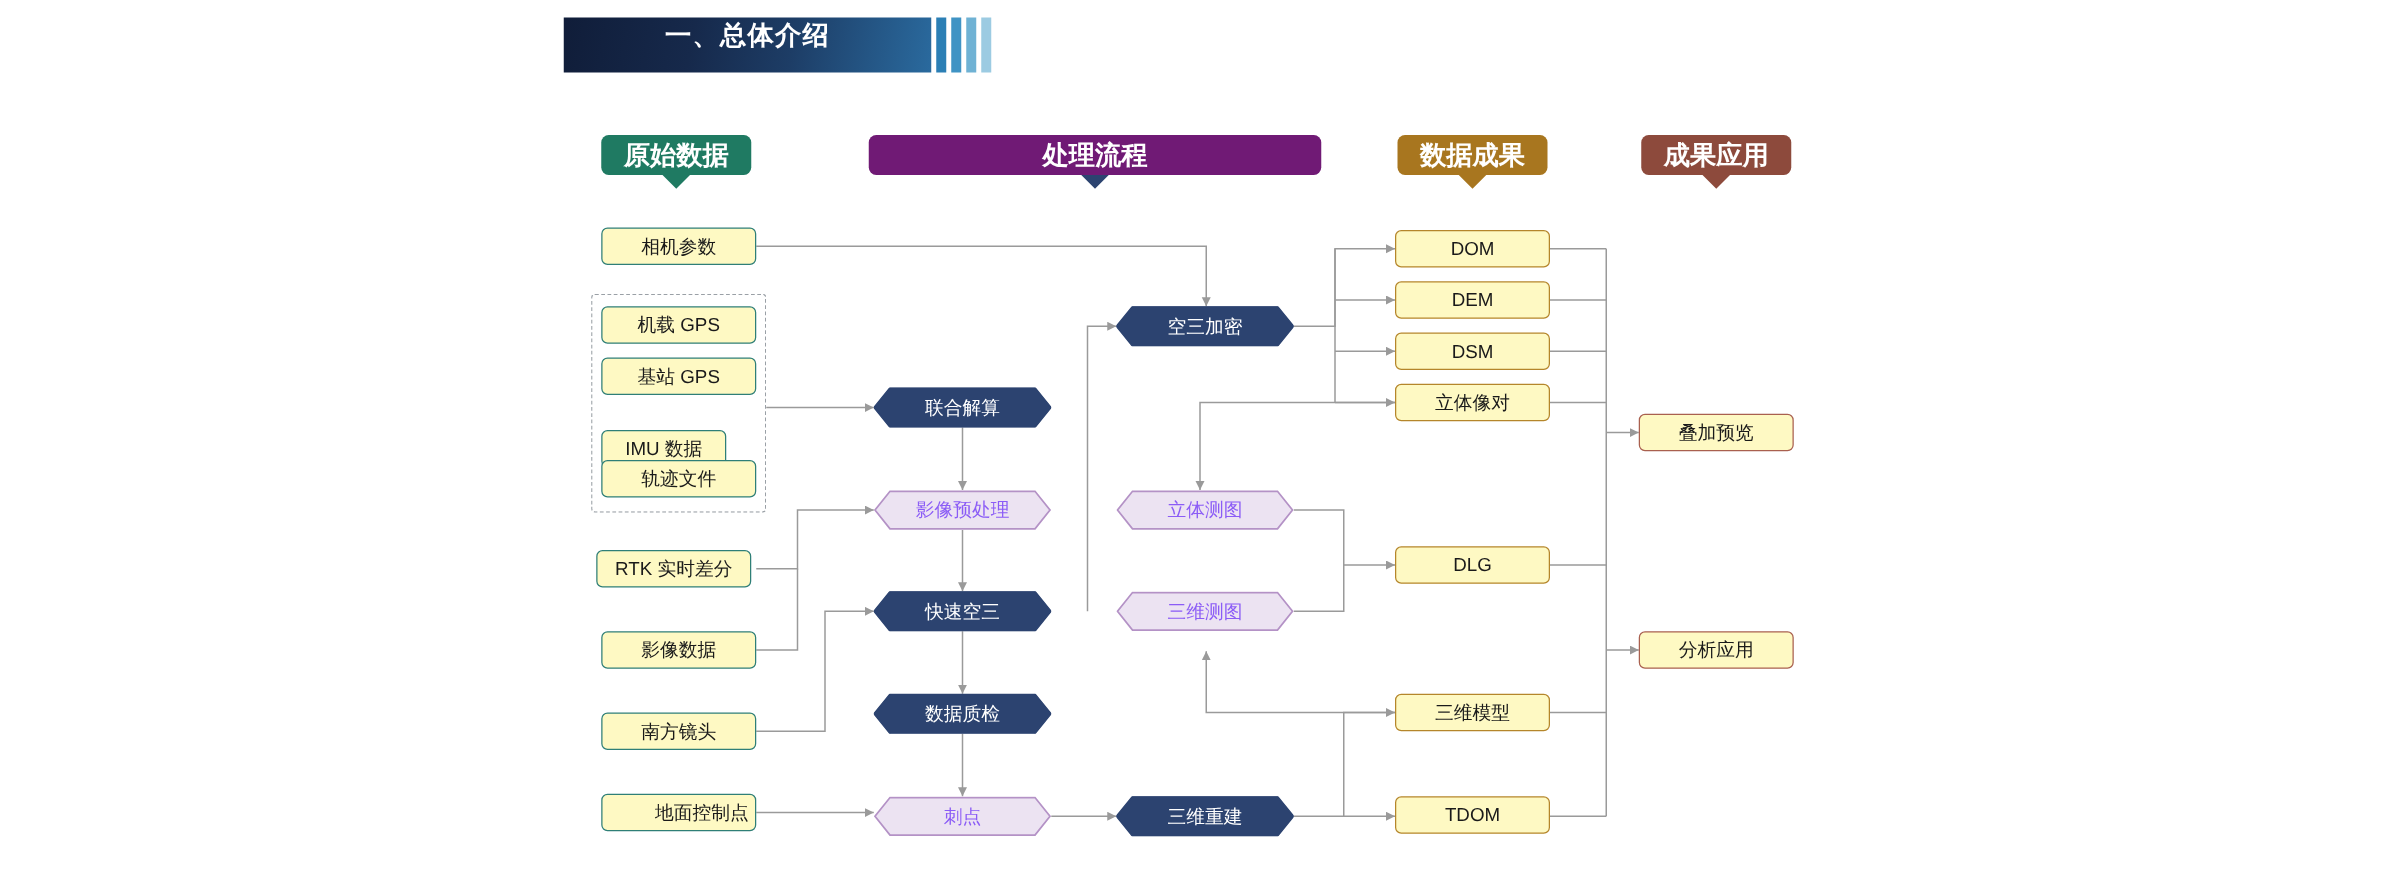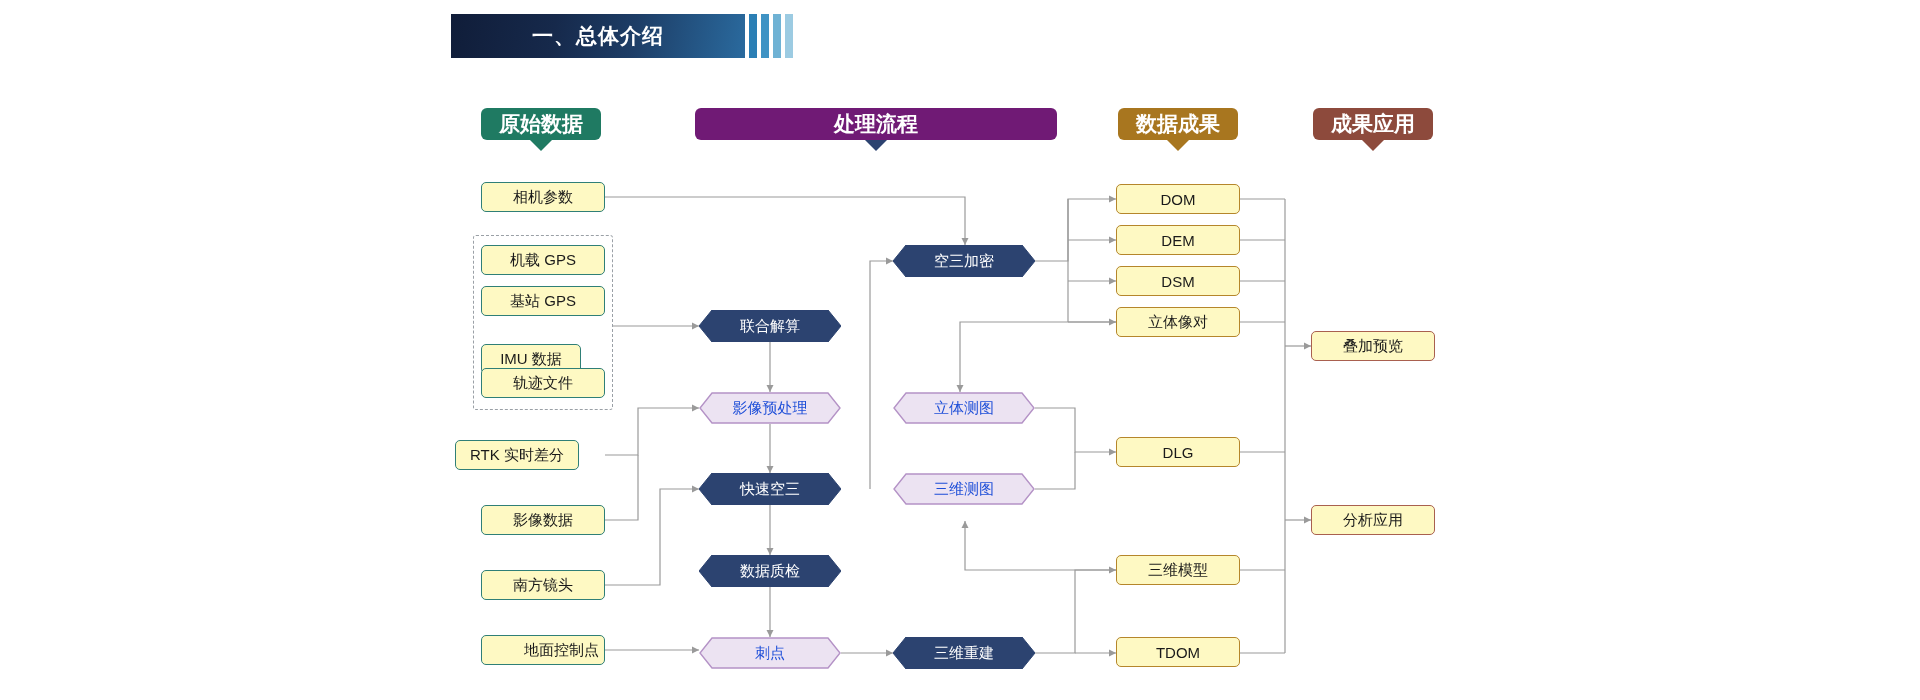--- a/index.html
+++ b/index.html
@@ -17,21 +17,20 @@
 
   
   #header-banner {
     position: absolute;
     left: 451px;
     top: 14px;
     width: 294px;
     height: 44px;
     background: linear-gradient(100deg, #101d39 0%, #16294b 35%, #1d3d66 62%, #2a6a9e 100%);
     display: flex;
-    align-items: center;
     justify-content: center;
   }
   #header-banner-title {
     color: #ffffff;
     font-size: 21px;
     font-weight: bold;
     letter-spacing: 1px;
     white-space: nowrap;
   }
   .banner-bar {
@@ -109,21 +108,21 @@
     top: 0;
     width: 100%;
     height: 100%;
     display: flex;
     align-items: center;
     justify-content: center;
     font-size: 15px;
     white-space: nowrap;
   }
   .hexlabel.on-dark { color: #ffffff; }
-  .hexlabel.on-light { color: #1d4ed8; }
+  .hexlabel.on-light { color: #8b5cf6; }
 
   #dashed-group {
     position: absolute;
     box-sizing: border-box;
     border: 1px dashed #9aa0a6;
     border-radius: 3px;
   }
 </style>
 </head>
 <body>
@@ -224,21 +223,21 @@
   </div>
 <div class="node node-rect" style="left:481px; top:286px; width:124px; height:30px;">
     <span>基站 GPS</span>
   </div>
 <div class="node node-rect" style="left:481px; top:344px; width:100px; height:30px;">
     <span>IMU 数据</span>
   </div>
 <div class="node node-rect" style="left:481px; top:368px; width:124px; height:30px;">
     <span>轨迹文件</span>
   </div>
-<div class="node node-rect" style="left:455px; top:440px; width:124px; height:30px;">
+<div class="node node-rect" style="left:477px; top:440px; width:124px; height:30px;">
     <span>RTK 实时差分</span>
   </div>
 <div class="node node-rect" style="left:481px; top:505px; width:124px; height:30px;">
     <span>影像数据</span>
   </div>
 <div class="node node-rect" style="left:481px; top:570px; width:124px; height:30px;">
     <span>南方镜头</span>
   </div>
 <div class="node node-rect" style="left:481px; top:635px; width:124px; height:30px;padding-left:37px;">
     <span>地面控制点</span>

